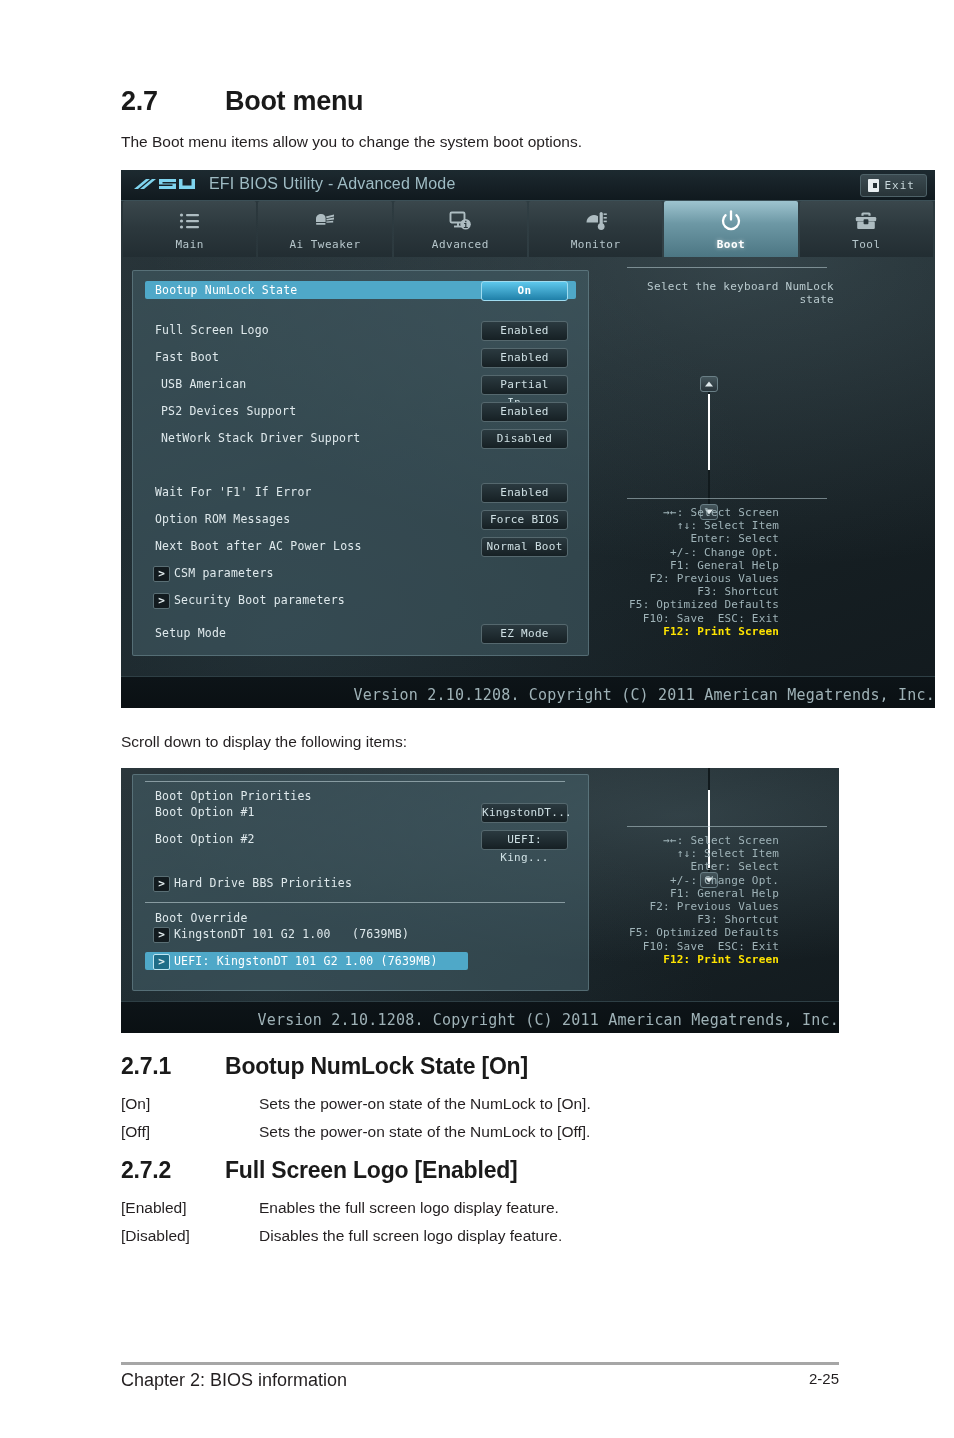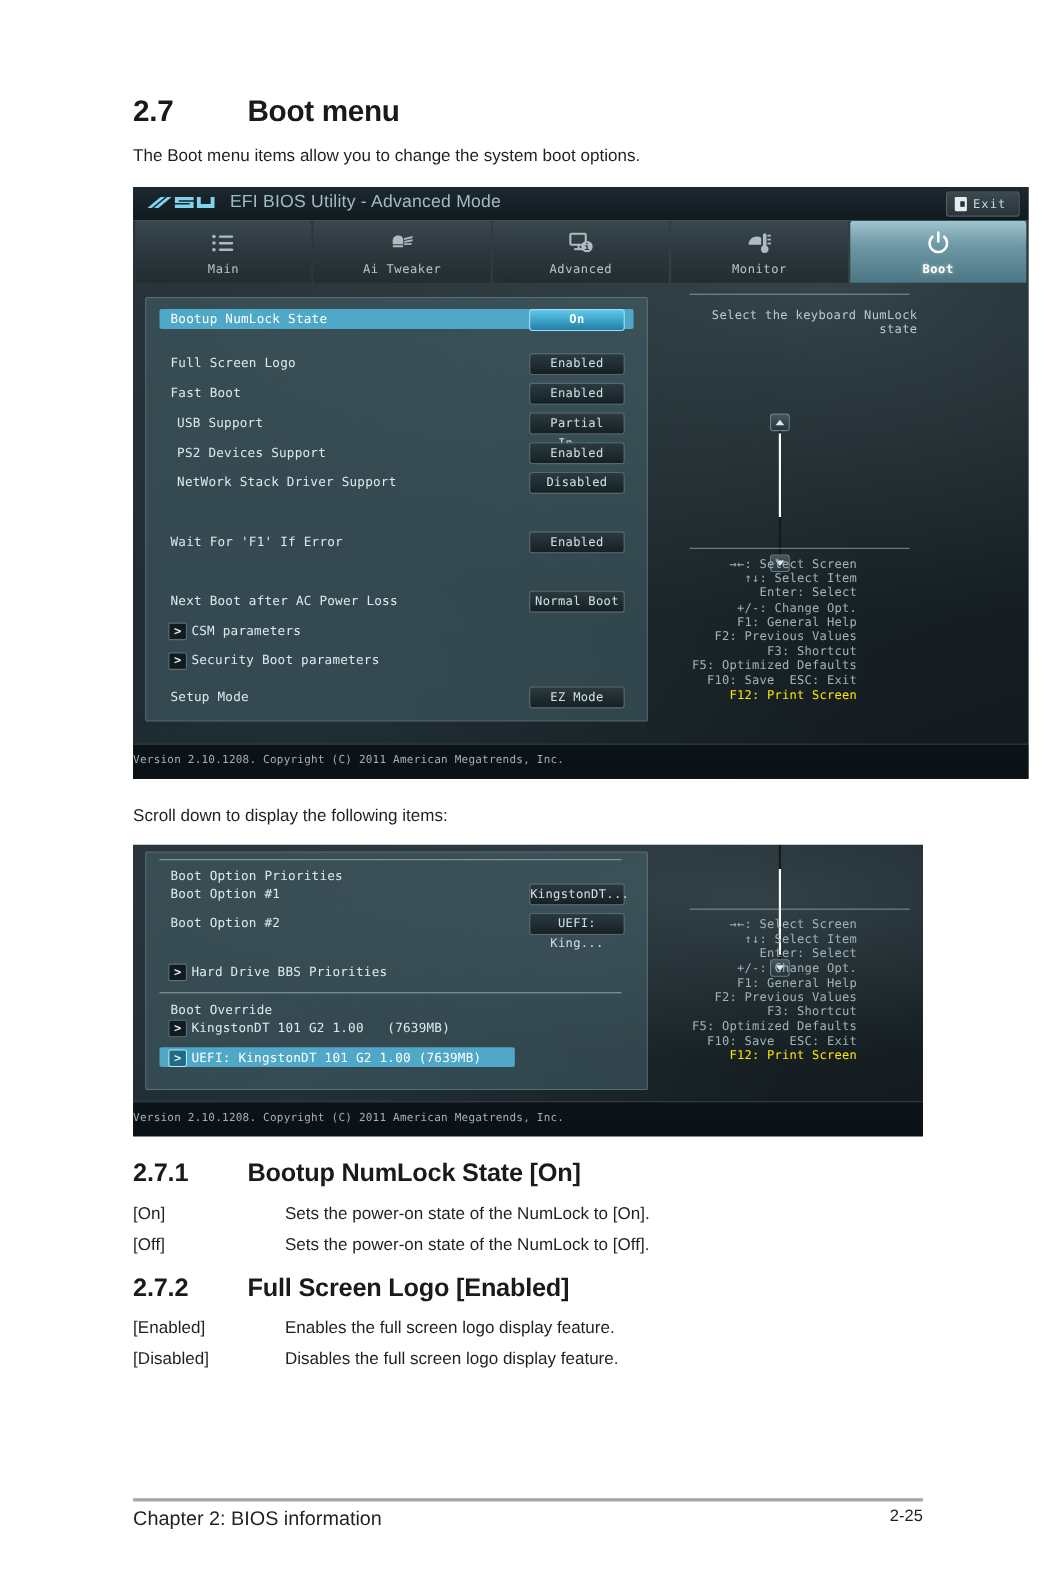--- a/index.html
+++ b/index.html
@@ -261,21 +261,21 @@
     background: rgba(186,205,211,0.55);
   }
   .help-keys {
     position: absolute;
     font-size: 11px;
     line-height: 13.2px;
     color: #9fb3b8;
     white-space: pre;
     letter-spacing: 0.2px;
   }
-  .help-keys .hl { color: #ffe400; font-weight: normal; margin-left: 24px; }
+  .help-keys .hl { color: #ffe400; font-weight: bold; margin-left: 24px; }
 
   
   .item {
     position: absolute;
     height: 18px;
     left: 12px;
     right: 12px;
   }
   .item .name {
     position: absolute;
@@ -385,22 +385,22 @@
     border-right: 4px solid transparent;
   }
   .sbar .btn.up::after { border-bottom: 5px solid #dfe9ec; }
   .sbar .btn.dn::after { border-top: 5px solid #dfe9ec; }
 
   
   .bios-version {
     position: absolute;
     left: 0;
     width: 100%;
-    text-align: left;
-    font-size: 10px;
+    text-align: right;
+    font-size: 15px;
     color: #9fb2b7;
     letter-spacing: 0.2px;
   }
   .bios-verbar {
     position: absolute;
     left: 0;
     width: 100%;
     background: linear-gradient(180deg, #0d1418 0%, #0a1013 100%);
     border-top: 1px solid #2e3f45;
   }
@@ -489,52 +489,67 @@
         </div>
         <div class="tab active">
           <span class="tab-icon"><svg viewBox="0 0 24 24" width="24" height="24">
               <g fill="none" stroke="#ffffff" stroke-width="2.3" stroke-linecap="round">
                 <path d="M6.6 6.2 A8 8 0 1 0 17.4 6.2"></path>
                 <path d="M12 2.4 L12 10.6"></path>
               </g>
             </svg></span>
           <span class="tab-label">Boot</span>
         </div>
+        <div class="tab">
+          <span class="tab-icon"><svg viewBox="0 0 24 24" width="24" height="24">
+              <g fill="#c4d3d8">
+                <path d="M9 3.4 h6 a1.6 1.6 0 0 1 1.6 1.6 v1.8 h-2.2 V5.4 h-4.8 v1.4 H7.4 V5 A1.6 1.6 0 0 1 9 3.4 Z"></path>
+                <rect x="1.8" y="8" width="20.4" height="4.2" rx="1.2"></rect>
+                <rect x="3.2" y="12.6" width="17.6" height="7.4" rx="1.2"></rect>
+                <rect x="9.6" y="10.2" width="4.8" height="5" rx="0.8" fill="#27343a"></rect>
+              </g>
+            </svg></span>
+          <span class="tab-label">Tool</span>
+        </div>
       </div>
 
     <div class="bios-body" style="top:88px; height:418px;">
 
       <div class="content-pane" id="pane1" style="left:11px; top:12px; width:455px; height:384px;">
           <div class="item selected" style="top: 10px;">
             <span class="name">Bootup NumLock State</span>
             <span class="value-btn on">On</span>
           </div>
           <div class="item" style="top: 50px;">
             <span class="name">Full Screen Logo</span>
             <span class="value-btn">Enabled</span>
           </div>
           <div class="item" style="top: 77px;">
             <span class="name">Fast Boot</span>
             <span class="value-btn">Enabled</span>
           </div>
           <div class="item" style="top: 104px;">
-            <span class="name" style="left: 16px;">USB Support</span>
+            <span class="name" style="left: 16px;">USB American</span>
             <span class="value-btn">Partial In...</span>
           </div>
           <div class="item" style="top: 131px;">
             <span class="name" style="left: 16px;">PS2 Devices Support</span>
             <span class="value-btn">Enabled</span>
           </div>
           <div class="item" style="top: 158px;">
             <span class="name" style="left: 16px;">NetWork Stack Driver Support</span>
             <span class="value-btn">Disabled</span>
           </div>
           <div class="item" style="top: 212px;">
             <span class="name">Wait For 'F1' If Error</span>
             <span class="value-btn">Enabled</span>
+          </div>
+          <div class="item" style="top: 239px;">
+            <span class="name">Option ROM Messages</span>
+            <span class="value-btn">Force BIOS</span>
           </div>
           <div class="item" style="top: 266px;">
             <span class="name">Next Boot after AC Power Loss</span>
             <span class="value-btn">Normal Boot</span>
           </div>
           <div class="item" style="top: 293px;">
             <span class="arrow-chip">&gt;</span>
             <span class="name with-chip">CSM parameters</span>
           </div>
           <div class="item" style="top: 320px;">

